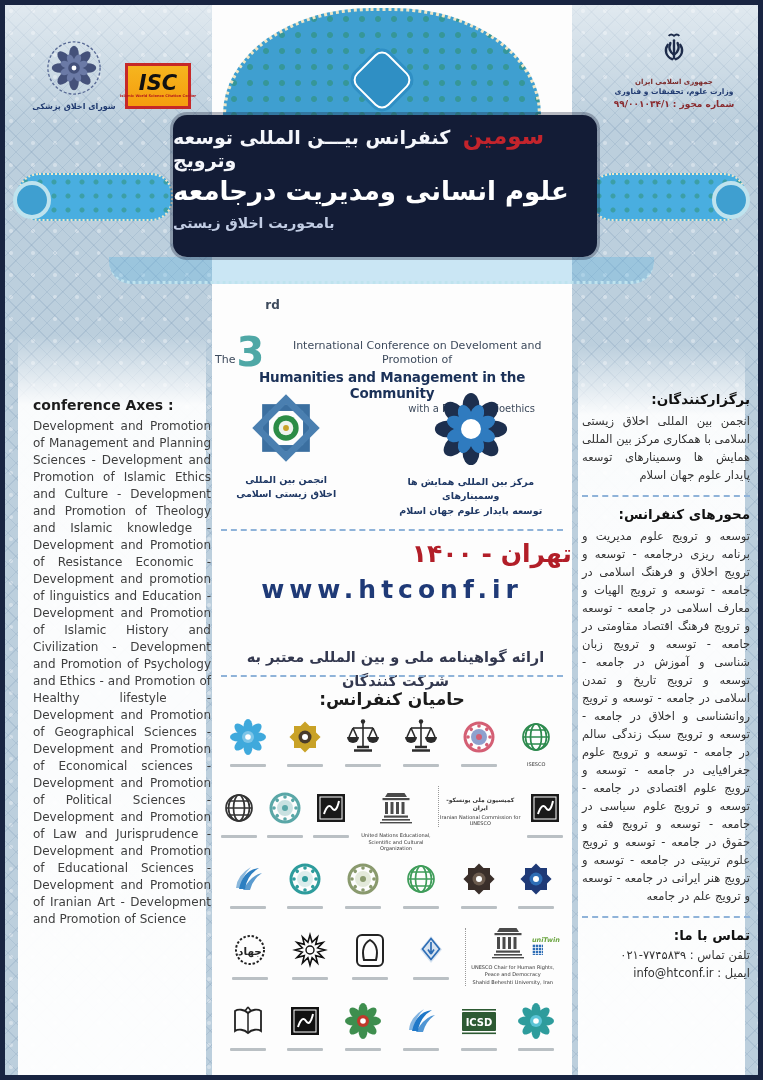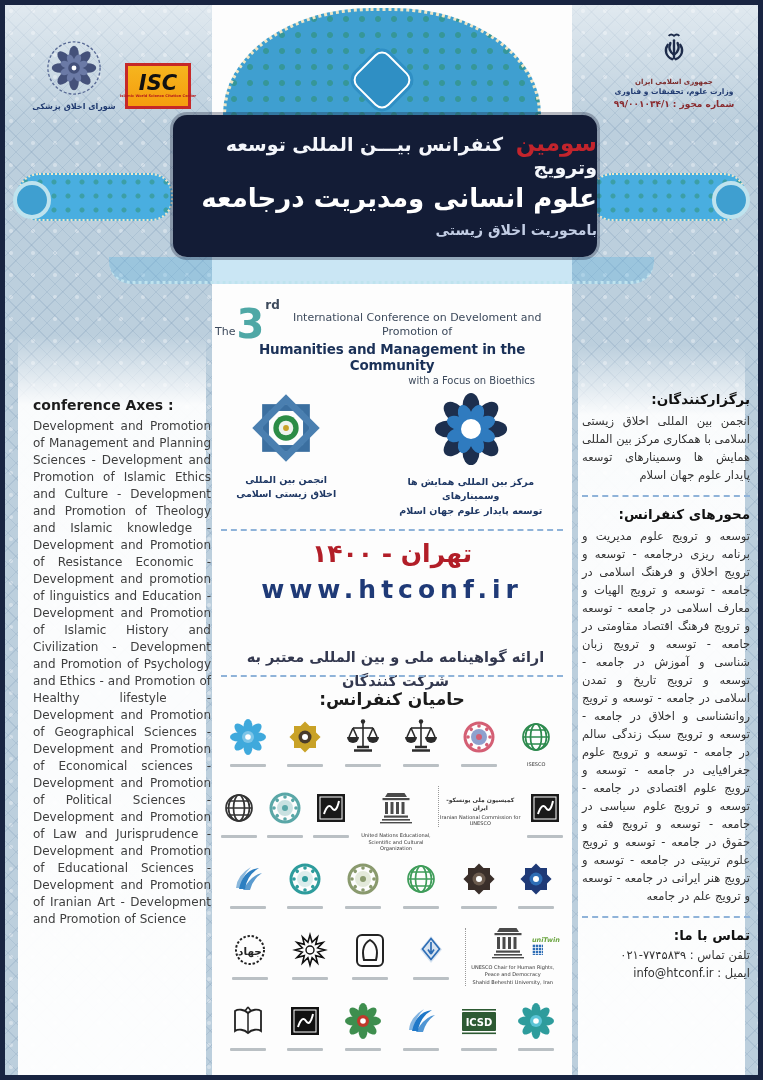--- a/index.html
+++ b/index.html
@@ -41,22 +41,22 @@
     background-size:14px 14px;
     border:2px dotted #efe7c7;border-radius:22px;}
   .wing-left{left:12px;} .wing-right{right:12px;}
   .wing::after{content:"";position:absolute;top:6px;width:30px;height:30px;border-radius:50%;
     border:4px solid #bfe3ee;background:#3f9fd0;}
   .wing-left::after{left:-6px;} .wing-right::after{right:-6px;}
   .band{position:absolute;left:104px;right:104px;top:252px;height:24px;z-index:2;
     background:rgba(73,174,224,.28);border-bottom:3px dotted #bfe3ee;border-radius:0 0 22px 22px;}
   
   .banner{position:absolute;left:168px;top:110px;width:424px;height:142px;z-index:3;
-    background:#131c36;border-radius:14px;direction:rtl;text-align:right;
-    box-shadow:0 0 0 3px rgba(19,28,54,.30);padding-top:15px;box-sizing:border-box;}
+    background:#131c36;border-radius:14px;direction:rtl;text-align:left;
+    box-shadow:0 0 0 3px rgba(19,28,54,.30);padding-top:8px;box-sizing:border-box;}
   .b1{font-size:19px;color:#f4f6fb;font-weight:bold;}
   .b1 .red{color:#c3242c;font-size:23px;font-weight:900;margin-left:6px;}
   .b2{font-size:26px;color:#fff;font-weight:900;margin-top:5px;letter-spacing:-.5px;}
   .b3{font-size:14px;color:#c2cde4;margin-top:9px;font-weight:bold;}
   
   .seal{position:absolute;left:26px;top:34px;width:86px;text-align:center;z-index:4;}
   .seal-cap{font-size:8px;font-weight:bold;color:#203a70;margin-top:1px;}
   .isc{position:absolute;left:120px;top:58px;width:66px;height:46px;z-index:4;box-sizing:border-box;
     background:linear-gradient(180deg,#f6b51e,#f59d0e);border:3px solid #c62828;
     display:flex;flex-direction:column;align-items:center;justify-content:center;}
@@ -65,33 +65,33 @@
   
   .gov{position:absolute;right:20px;top:26px;width:128px;text-align:center;z-index:4;direction:rtl;}
   .gov-l1{font-size:7px;color:#7b2a2a;font-weight:bold;margin-top:1px;}
   .gov-l2{font-size:7.5px;color:#203a70;font-weight:bold;margin-top:1px;}
   .gov-lic{font-size:9px;color:#8a2a2e;font-weight:bold;margin-top:3px;}
   
   .en-title{position:absolute;left:210px;top:294px;width:354px;color:#3d4a5c;z-index:4;text-align:center;}
   .en-l1{display:flex;justify-content:center;align-items:flex-end;}
   .en-the{font-size:11px;margin-bottom:1px;}
   .en-3{font-size:40px;font-weight:bold;color:#4fa8a6;line-height:.72;margin:0 1px;}
-  .ord-col{display:flex;flex-direction:column;align-items:flex-start;}
+  .ord-col{display:flex;flex-direction:column;align-items:flex-start;gap:28px;}
   .en-rd{font-size:12px;font-weight:bold;line-height:1;}
   .en-l1txt{font-size:11px;line-height:1.25;}
   .en-l2{font-size:13.5px;font-weight:bold;color:#1b3158;margin-top:2px;letter-spacing:-.2px;}
   .en-l3{font-size:10px;margin-top:2px;text-align:right;padding-right:34px;}
   
   .org-logos{position:absolute;left:207px;top:386px;width:333px;display:flex;justify-content:center;gap:36px;z-index:4;}
   .org-item{width:160px;text-align:center;}
   .org-cap{font-size:9.5px;font-weight:bold;color:#1f3864;line-height:1.5;margin-top:4px;direction:rtl;}
   
   .sep{position:absolute;left:216px;width:342px;border-top:2px dashed #8fb3d9;z-index:4;}
   .sep1{top:524px;} .sep2{top:670px;}
-  .city{position:absolute;left:207px;top:534px;width:360px;text-align:center;
+  .city{position:absolute;left:207px;top:534px;width:360px;
     font-size:25px;font-weight:900;color:#b21e28;direction:rtl;z-index:4;}
   .site{position:absolute;left:207px;top:570px;width:360px;text-align:center;
     font-size:25px;font-weight:900;color:#1f3a77;letter-spacing:5px;z-index:4;}
   .cert{position:absolute;left:207px;top:641px;width:367px;text-align:center;direction:rtl;
     font-size:14.5px;font-weight:bold;color:#33384f;line-height:1.65;z-index:4;}
   .sp-head{position:absolute;left:207px;top:684px;width:360px;text-align:center;direction:rtl;
     font-size:17px;font-weight:900;color:#1c1c1c;z-index:4;}
   
   .sp-grid{position:absolute;left:211px;top:710px;width:352px;z-index:4;}
   .sp-row{display:flex;justify-content:space-evenly;align-items:flex-start;margin-bottom:5px;min-height:66px;}

